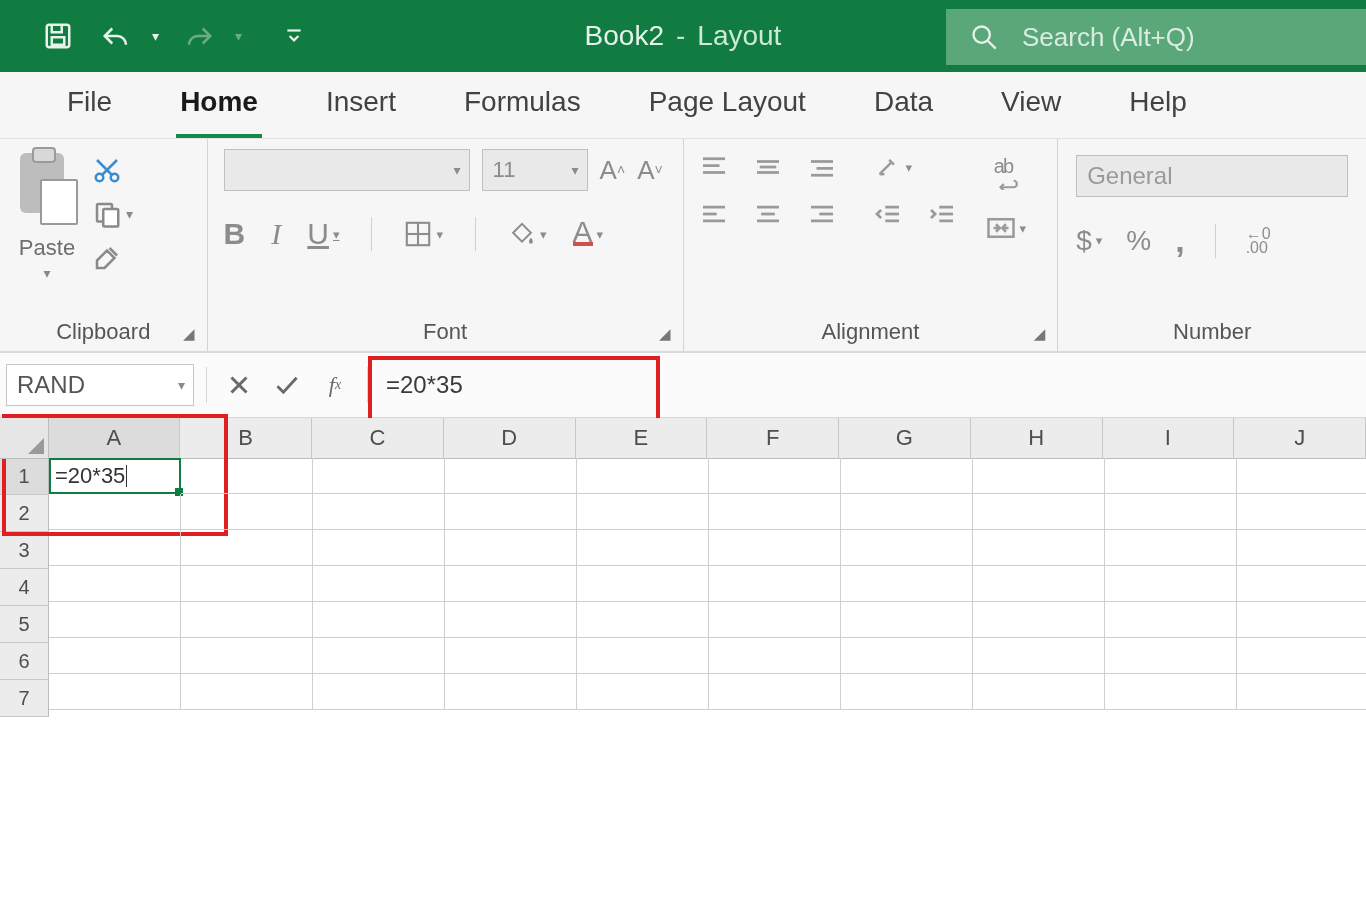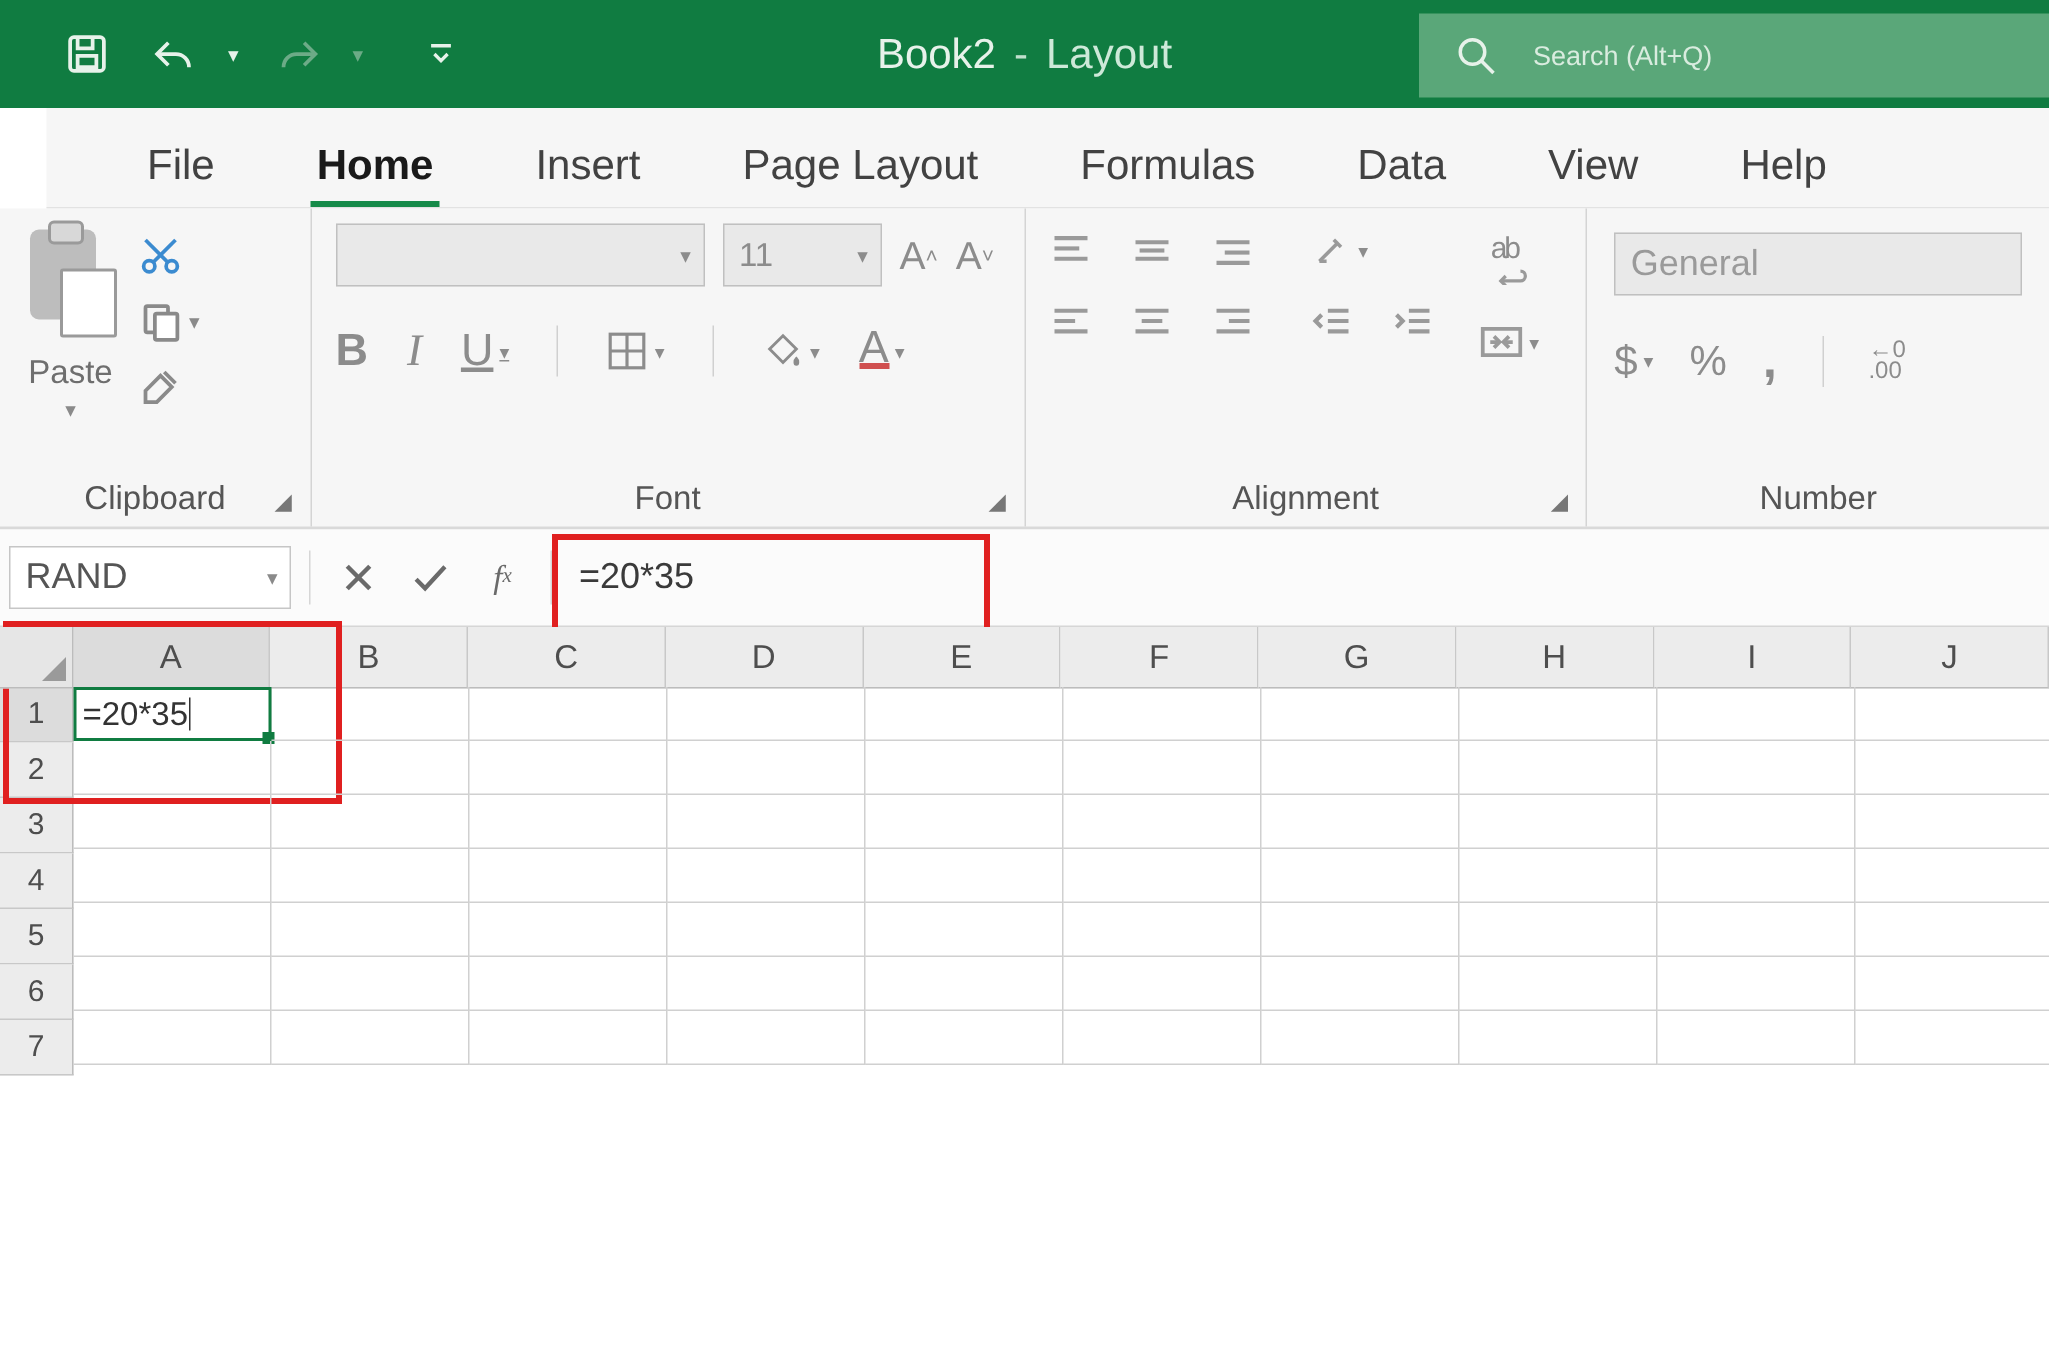--- a/index.html
+++ b/index.html
@@ -22,24 +22,24 @@
   .autosave{display:flex;align-items:center;gap:14px;font-size:27px;}
   .toggle{width:70px;height:28px;border:2px solid #cfe6d8;border-radius:16px;display:flex;align-items:center;justify-content:flex-end;padding:0 6px 0 10px;color:#cfe6d8;font-size:15px;gap:6px;}
   .toggle .knob{width:14px;height:14px;border-radius:50%;background:#cfe6d8;}
   .tb-icon{display:inline-flex;align-items:center;justify-content:center;width:36px;color:#e7f2ea;}
   .tb-icon.dis{color:#6cab87;}
   .tb-drop{color:#e7f2ea;font-size:14px;margin-left:-4px;}
   .tb-drop.dis{color:#6cab87;}
   .title-center{position:absolute;left:50%;transform:translateX(-50%);display:flex;align-items:center;gap:12px;color:#e7f2ea;font-size:28px;}
   .title-center .sep{color:#bfe0cc;}
   .title-center .app{color:#cde9d8;}
-  .searchbox{position:absolute;right:0;top:9px;height:56px;width:396px;background:#5aa779;display:flex;align-items:center;padding-left:24px;gap:24px;color:#e7f2ea;font-size:18px;}
+  .searchbox{position:absolute;right:0;top:9px;height:56px;width:396px;background:#5aa779;display:flex;align-items:center;padding-left:24px;gap:24px;color:#e7f2ea;font-size:26px;}
   .searchbox .ph{color:#d9ecdf;}
   
-  .ribbon-tabs{height:66px;background:var(--ribbon-bg);display:flex;align-items:flex-end;gap:60px;padding-left:63px;border-bottom:1px solid #e2e2e2;margin-left:31px;}
+  .ribbon-tabs{height:66px;background:var(--ribbon-bg);display:flex;gap:60px;padding-left:63px;border-bottom:1px solid #e2e2e2;}
   .tab{padding:14px 4px 12px 4px;color:#424242;font-size:28px;cursor:default;}
   .tab.active{color:#1a1a1a;border-bottom:4px solid #168a49;padding-bottom:8px;font-weight:600;}
   
   .ribbon{background:var(--ribbon-bg);display:flex;height:212px;border-bottom:2px solid #d9d9d9;}
   .group{border-right:1px solid #d4d4d4;display:flex;flex-direction:column;justify-content:space-between;padding:10px 16px 6px 16px;}
   .group .label{font-size:22px;color:#555;text-align:center;position:relative;}
   .group .label .launcher{position:absolute;right:-4px;bottom:2px;color:#777;font-size:15px;}
   .group-body{display:flex;align-items:flex-start;flex:1;}
   
   .clip-left{display:flex;flex-direction:column;align-items:center;gap:6px;text-align:center;}
@@ -139,22 +139,22 @@
         </svg>
     </span>
     <span class="ph">Search (Alt+Q)</span>
   </div>
 </div>
 
 <div class="ribbon-tabs">
   <div class="tab">File</div>
   <div class="tab active">Home</div>
   <div class="tab">Insert</div>
+  <div class="tab">Formulas</div>
   <div class="tab">Page Layout</div>
-  <div class="tab">Formulas</div>
   <div class="tab">Data</div>
   <div class="tab">View</div>
   <div class="tab">Help</div>
 </div>
 
 <div class="ribbon">
 
   <div class="group" style="width:190px;">
     <div class="group-body">
       <div class="clip-left">

